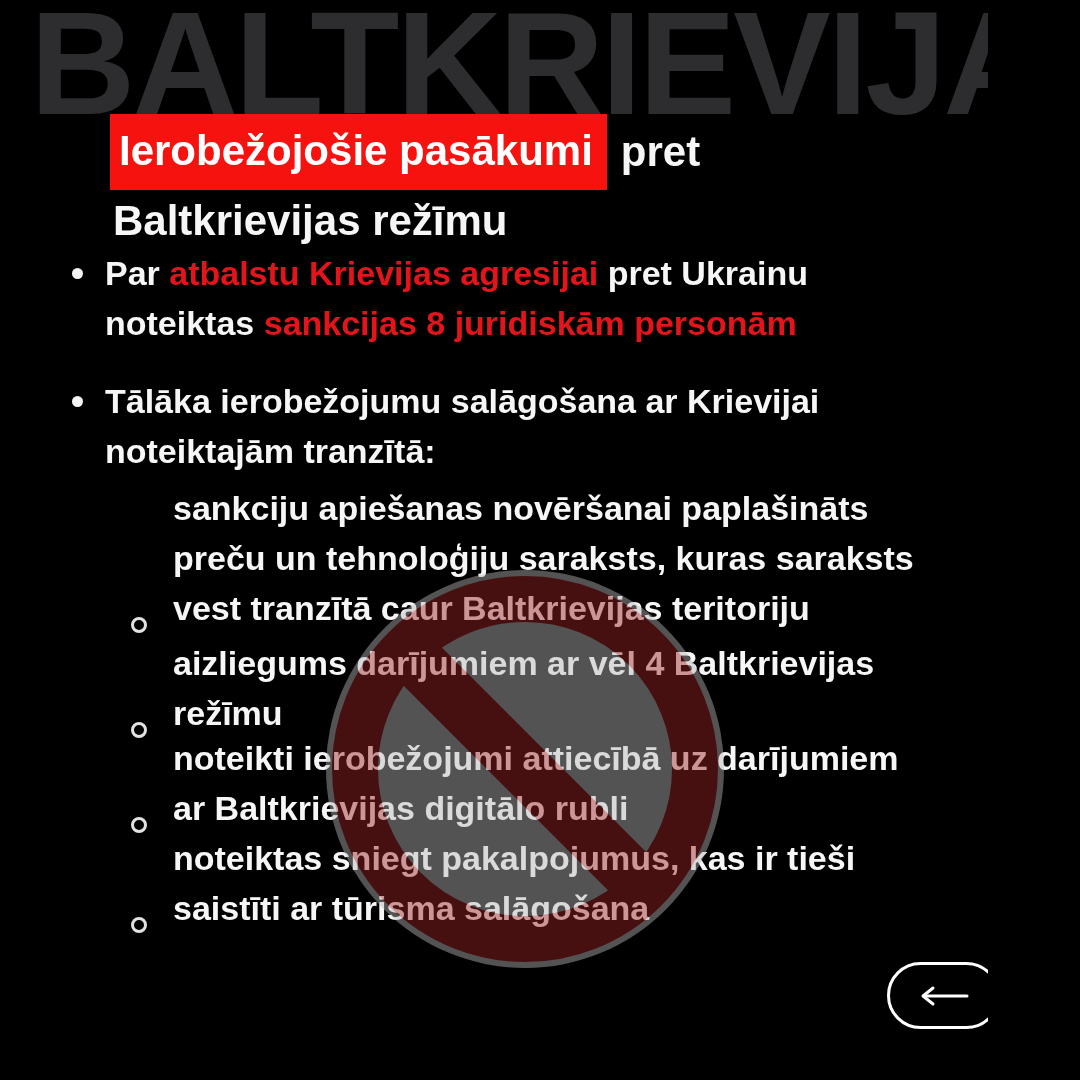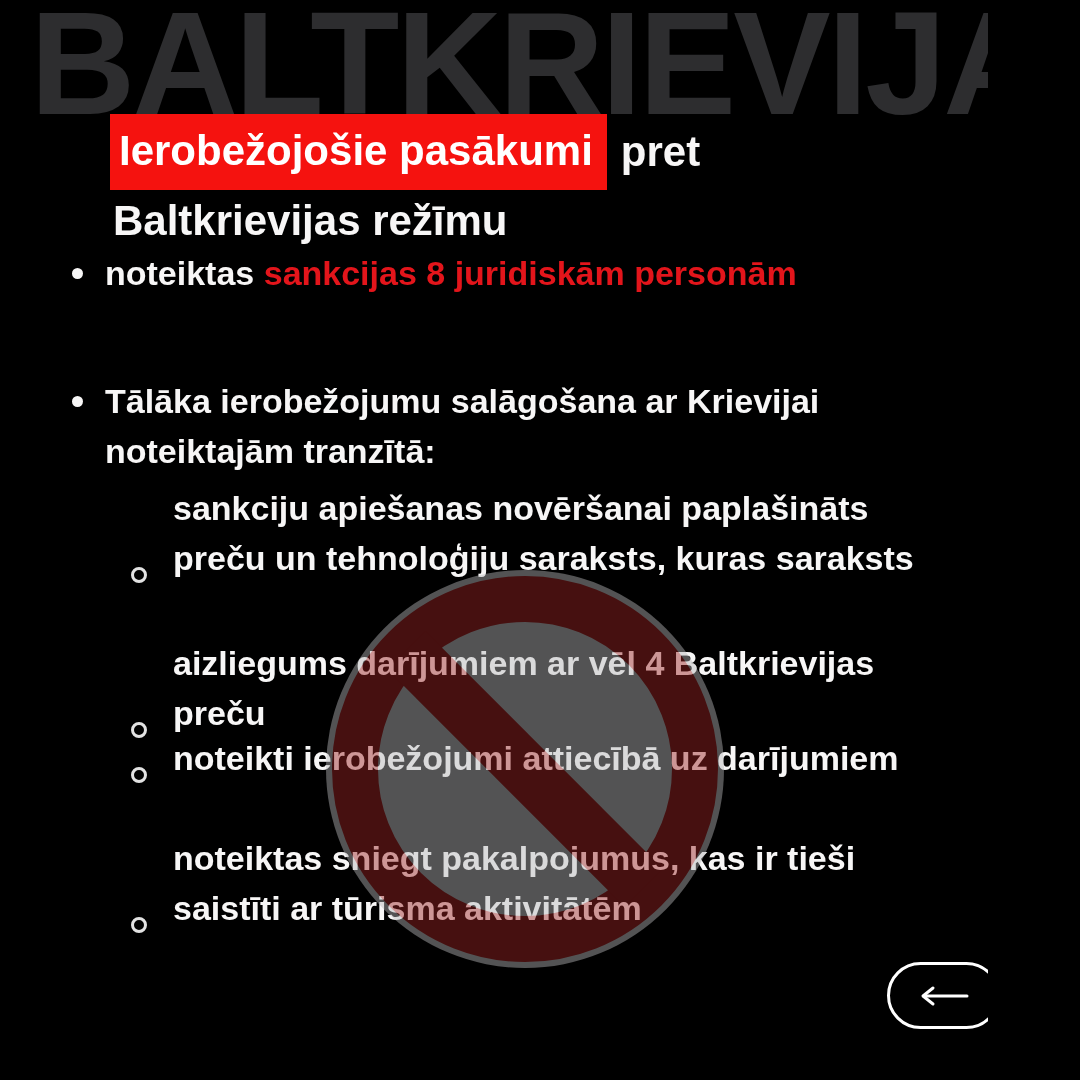--- a/index.html
+++ b/index.html
@@ -64,55 +64,58 @@
       <span class="h-red">Ierobežojošie pasākumi</span>
       <span class="h-rest">pret</span>
     </div>
     <div class="h-line2">Baltkrievijas režīmu</div>
   </div>
 
   <div id="list">
       <div class="item l1" style="top: 248px;">
         <span class="dot"></span>
         <div class="txt">
+          <div class="line"><span class="w">Par </span><span class="r">atbalstu Krievijas agresijai</span><span class="w"> pret Ukrainu</span></div>
           <div class="line"><span class="w">noteiktas </span><span class="r">sankcijas 8 juridiskām personām</span></div>
         </div>
       </div>
       <div class="item l1" style="top: 376px;">
         <span class="dot"></span>
         <div class="txt">
           <div class="line"><span class="w">Tālāka ierobežojumu salāgošana ar Krievijai</span></div>
           <div class="line"><span class="w">noteiktajām tranzītā:</span></div>
         </div>
       </div>
       <div class="item l2" style="top: 483px;">
         <span class="ring"></span>
         <div class="txt">
           <div class="line"><span class="w">sankciju apiešanas novēršanai paplašināts</span></div>
           <div class="line"><span class="w">preču un tehnoloģiju saraksts, kuras saraksts</span></div>
+          <div class="line"><span class="w">vest tranzītā caur Baltkrievijas teritoriju</span></div>
         </div>
       </div>
       <div class="item l2" style="top: 638px;">
         <span class="ring"></span>
         <div class="txt">
           <div class="line"><span class="w">aizliegums darījumiem ar vēl 4 Baltkrievijas</span></div>
-          <div class="line"><span class="w">preču</span></div>
+          <div class="line"><span class="w">režīmu</span></div>
         </div>
       </div>
       <div class="item l2" style="top: 733px;">
         <span class="ring"></span>
         <div class="txt">
           <div class="line"><span class="w">noteikti ierobežojumi attiecībā uz darījumiem</span></div>
+          <div class="line"><span class="w">ar Baltkrievijas digitālo rubli</span></div>
         </div>
       </div>
       <div class="item l2" style="top: 833px;">
         <span class="ring"></span>
         <div class="txt">
           <div class="line"><span class="w">noteiktas sniegt pakalpojumus, kas ir tieši</span></div>
-          <div class="line"><span class="w">saistīti ar tūrisma aktivitātēm</span></div>
+          <div class="line"><span class="w">saistīti ar tūrisma salāgošana</span></div>
         </div>
       </div>
     </div>
 
   <svg class="no-sign" viewBox="0 0 398 398">
     <circle cx="199" cy="199" r="199" fill="#b9b9bb"></circle>
     <circle cx="199" cy="199" r="170" fill="none" stroke="#9c2424" stroke-width="46"></circle>
     <rect x="31" y="172" width="336" height="54" fill="#9c2424" transform="rotate(45 199 199)"></rect>
   </svg>
 

